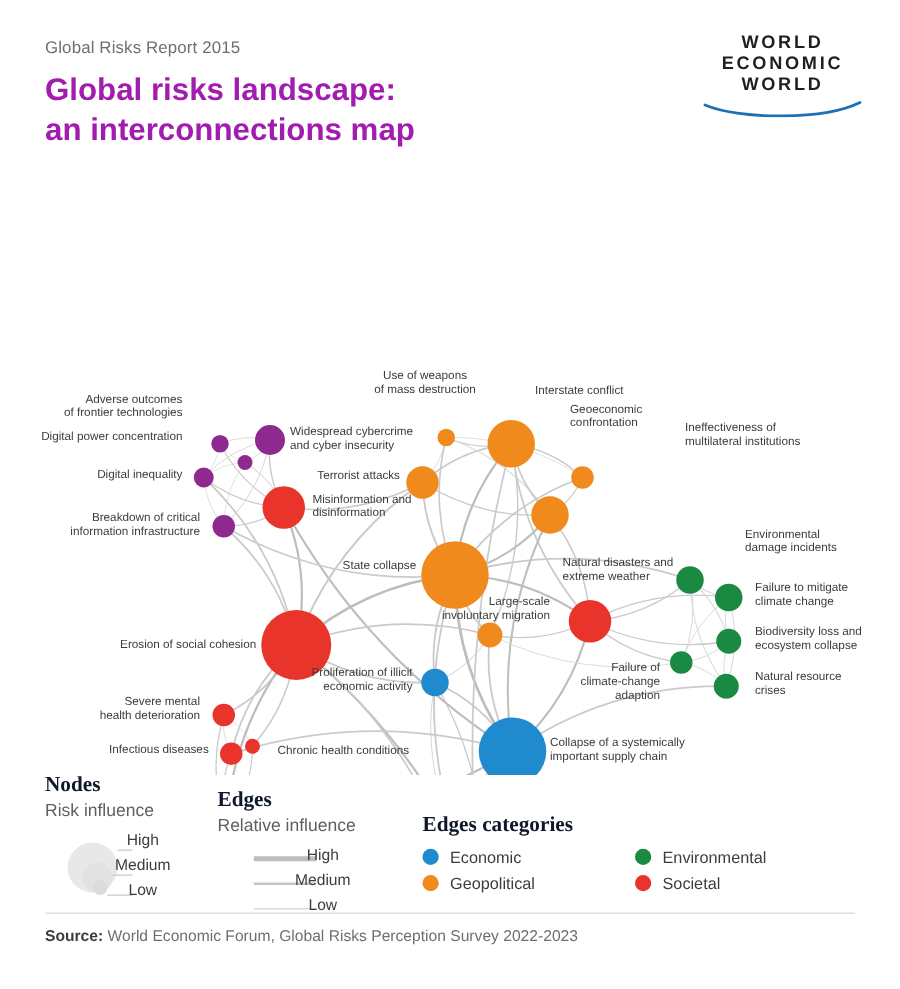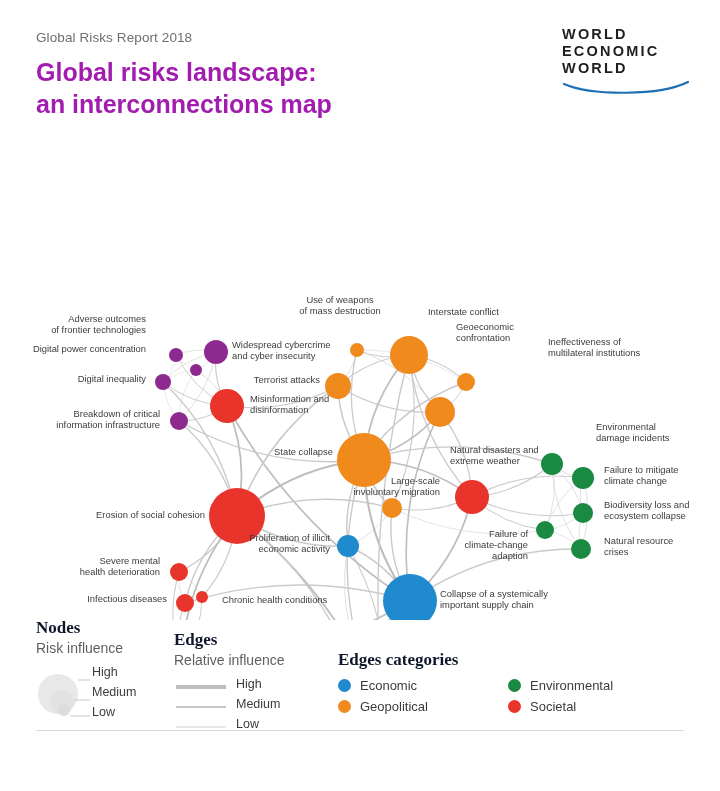--- a/index.html
+++ b/index.html
@@ -39,21 +39,21 @@
     color: #a21caf;
     font-weight: 700;
   }
   .title .l2 { display: block; }
   
   .logo {
     position: absolute;
     right: 30px;
     top: 26px;
     width: 128px;
-    text-align: left;
+    text-align: center;
   }
   .logo .word {
     font-size: 14.5px;
     font-weight: bold;
     letter-spacing: 2.2px;
     color: #1f1f1f;
     line-height: 17px;
   }
   .logo .swoosh {
     margin-top: 3px;
@@ -94,20 +94,21 @@
     font-family: Liberation Serif, serif;
   }
   .legend-sub {
     font-size: 14px;
     color: #5f5f5e;
     margin-bottom: 6px;
   }
   .legend-body {
     position: relative;
     height: 64px;
+    text-align: center;
   }
   .legend-labels {
     position: absolute;
     left: 56px;
     top: 0;
     font-size: 12.5px;
     color: #3c3c3b;
     line-height: 20px;
   }
   .legend-edges .legend-labels { left: 62px; }
@@ -150,21 +151,21 @@
   .label {
     font-size: 9.4px;
     fill: #3c3c3b;
   }
 </style>
 </head>
 <body>
 
 <div class="page">
 
-  <div class="kicker">Global Risks Report 2018</div>
+  <div class="kicker">Global Risks Report 2015</div>
   <div class="title">
     <span class="l1">Global risks landscape:</span>
     <span class="l2">an interconnections map</span>
   </div>
 
   <div class="logo">
     <div class="word">WORLD</div>
     <div class="word">ECONOMIC</div>
     <div class="word">WORLD</div>
     <svg class="swoosh" viewBox="0 0 128 14">
@@ -406,14 +407,18 @@
           <span>Geopolitical</span>
         </div>
         <div class="cat">
           <span class="dot" style="background: rgb(232, 52, 42);"></span>
           <span>Societal</span>
         </div>
       </div>
   </div>
 
   <div class="rule"></div>
+  <div class="source">
+    <b>Source:</b>
+    <span>World Economic Forum, Global Risks Perception Survey 2022-2023</span>
+  </div>
 
 </div>
 
 </body></html>

